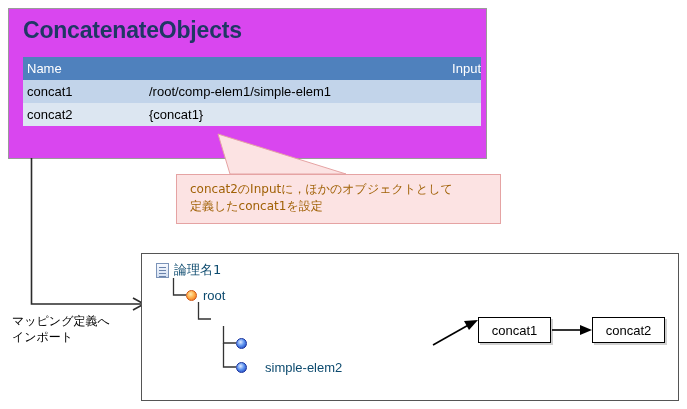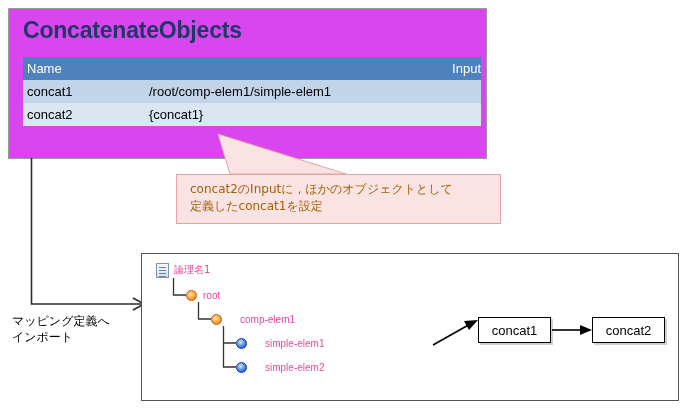--- a/index.html
+++ b/index.html
@@ -130,22 +130,22 @@
     box-sizing: border-box;
   }
   .tree-row {
     position: absolute;
     height: 20px;
     display: flex;
     align-items: center;
     white-space: nowrap;
   }
   .tree-label {
-    font-size: 10px;
-    color: #ec4899;
+    font-size: 13px;
+    color: #0c4a6e;
     font-family: "DejaVu Sans", "Liberation Sans", sans-serif;
   }
   .tree-label.ascii {
     font-family: "Liberation Sans", "DejaVu Sans", sans-serif;
   }
 
   
   .icon-doc {
     width: 13px; height: 15px;
     background: linear-gradient(#f6f9ff, #d4e0f2);
@@ -253,28 +253,23 @@
   <div class="tree-row" style="left:14px; top:6px;">
     <span class="icon-doc"></span>
     <span class="tree-label" style="margin-left:5px;">論理名1</span>
   </div>
 
   <div class="tree-row" style="left:44px; top:31px;">
     <span class="icon-orange"></span>
     <span class="tree-label ascii" style="margin-left:6px;">root</span>
   </div>
 
-  <div class="tree-row" style="left:69px; top:55px;">
-    <span class="icon-orange"></span>
-    <span class="tree-label ascii" style="margin-left:18px;">comp-elem1</span>
-  </div>
 
   <div class="tree-row" style="left:94px; top:79px;">
     <span class="icon-blue"></span>
-    <span class="tree-label ascii" style="margin-left:18px;">simple-elem1</span>
   </div>
 
   <div class="tree-row" style="left:94px; top:103px;">
     <span class="icon-blue"></span>
     <span class="tree-label ascii" style="margin-left:18px;">simple-elem2</span>
   </div>
 
 </div>
 
 <svg style="position:absolute;left:420px;top:300px;width:180px;height:60px;z-index:5;">

